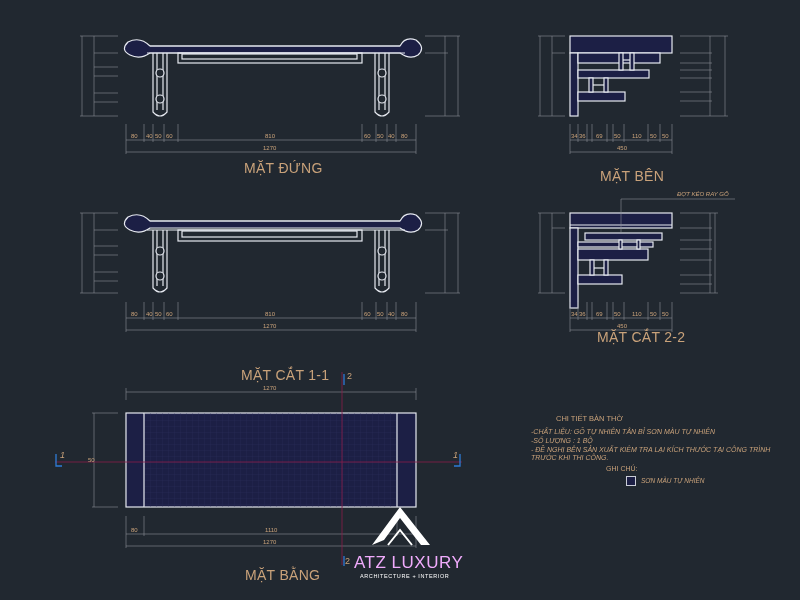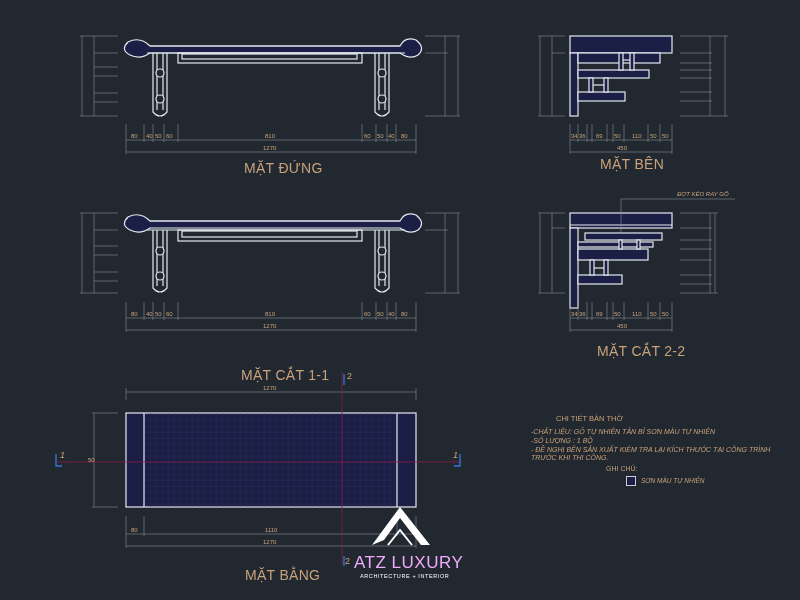--- a/index.html
+++ b/index.html
@@ -276,23 +276,23 @@
     <text class="dim" x="617" y="328">450</text>
     <text class="dim" x="263" y="390">1270</text>
     <text class="dim" x="131" y="532">80</text>
     <text class="dim" x="265" y="532">1110</text>
     <text class="dim" x="263" y="544">1270</text>
     <text class="dim" x="88" y="462">50</text>
   </g>
 </svg>
 
 <div class="lbl title" style="left:244px;top:160px;">MẶT ĐỨNG</div>
-<div class="lbl title" style="left:600px;top:156px;">MẶT BÊN</div>
+<div class="lbl title" style="left:600px;top:168px;">MẶT BÊN</div>
 <div class="lbl title" style="left:241px;top:339px;margin-top:28px;">MẶT CẮT 1-1</div>
-<div class="lbl title" style="left:597px;top:343px;">MẶT CẮT 2-2</div>
+<div class="lbl title" style="left:597px;top:329px;">MẶT CẮT 2-2</div>
 <div class="lbl title" style="left:245px;top:567px;">MẶT BẰNG</div>
 <div class="note" style="left:677px;top:191px;font-size:6px;">ĐỢT KÉO RAY GỖ</div>
 
 <div class="lbl" style="left:60px;top:450px;font-size:9px;font-style:italic;">1</div>
 <div class="lbl" style="left:453px;top:450px;font-size:9px;font-style:italic;">1</div>
 <div class="lbl" style="left:347px;top:371px;font-size:9px;">2</div>
 <div class="lbl" style="left:345px;top:556px;font-size:9px;">2</div>
 
 <div class="note" style="left:556px;top:414px;font-size:7.5px;font-style:normal;">CHI TIẾT BÀN THỜ</div>
 <div class="note" style="left:531px;top:428px;">-CHẤT LIỆU:  GỖ TỰ NHIÊN TÂN BỈ SƠN MÀU TỰ NHIÊN</div>

